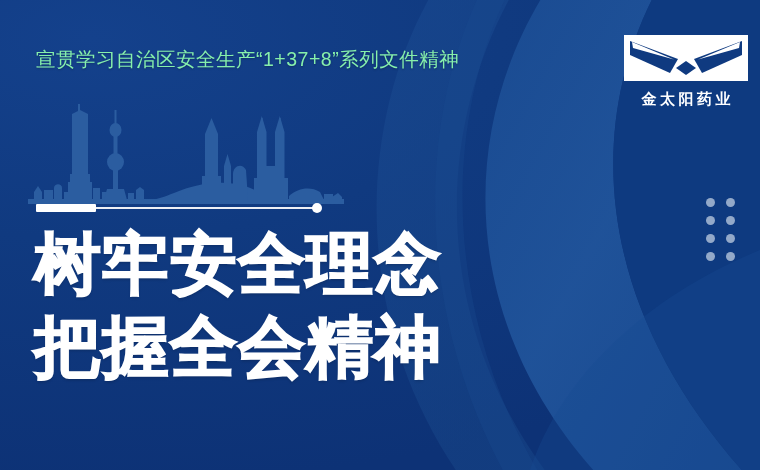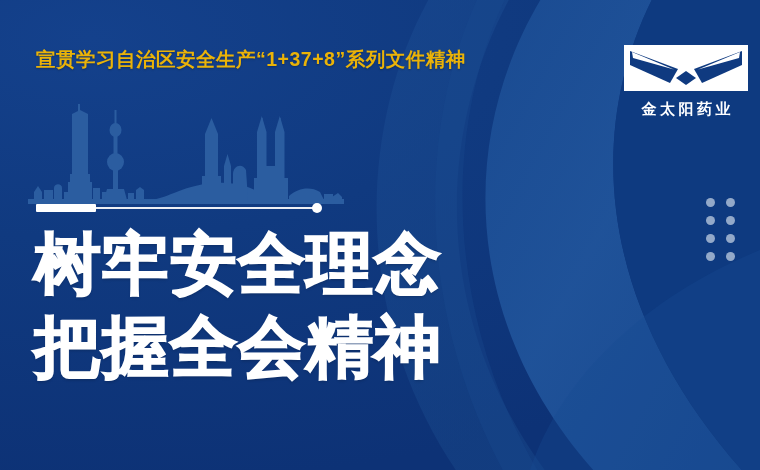--- a/index.html
+++ b/index.html
@@ -24,31 +24,31 @@
   }
   .bg-arc-wrap{
     position:absolute; inset:0; overflow:hidden;
   }
   .bg-arc-svg{ position:absolute; left:0; top:0; }
 
   
   .headline{
     position:absolute;
     left:36px; top:46px;
-    color:#eab308;
+    color:#86efac;
     font-size:19.5px;
-    font-weight:bold;
+    font-weight:normal;
     letter-spacing:.5px;
     white-space:nowrap;
     text-shadow:0 1px 2px rgba(0,0,0,.25);
   }
   
   .logo{
     position:absolute;
-    left:620px; top:39px;
+    left:620px; top:29px;
     width:132px; height:78px;
     text-align:center;
   }
   .logo-mark{ display:block; }
   .logo-text{
     display:block;
     margin-top:3px;
     color:#ffffff;
     font-size:15px;
     font-weight:bold;

